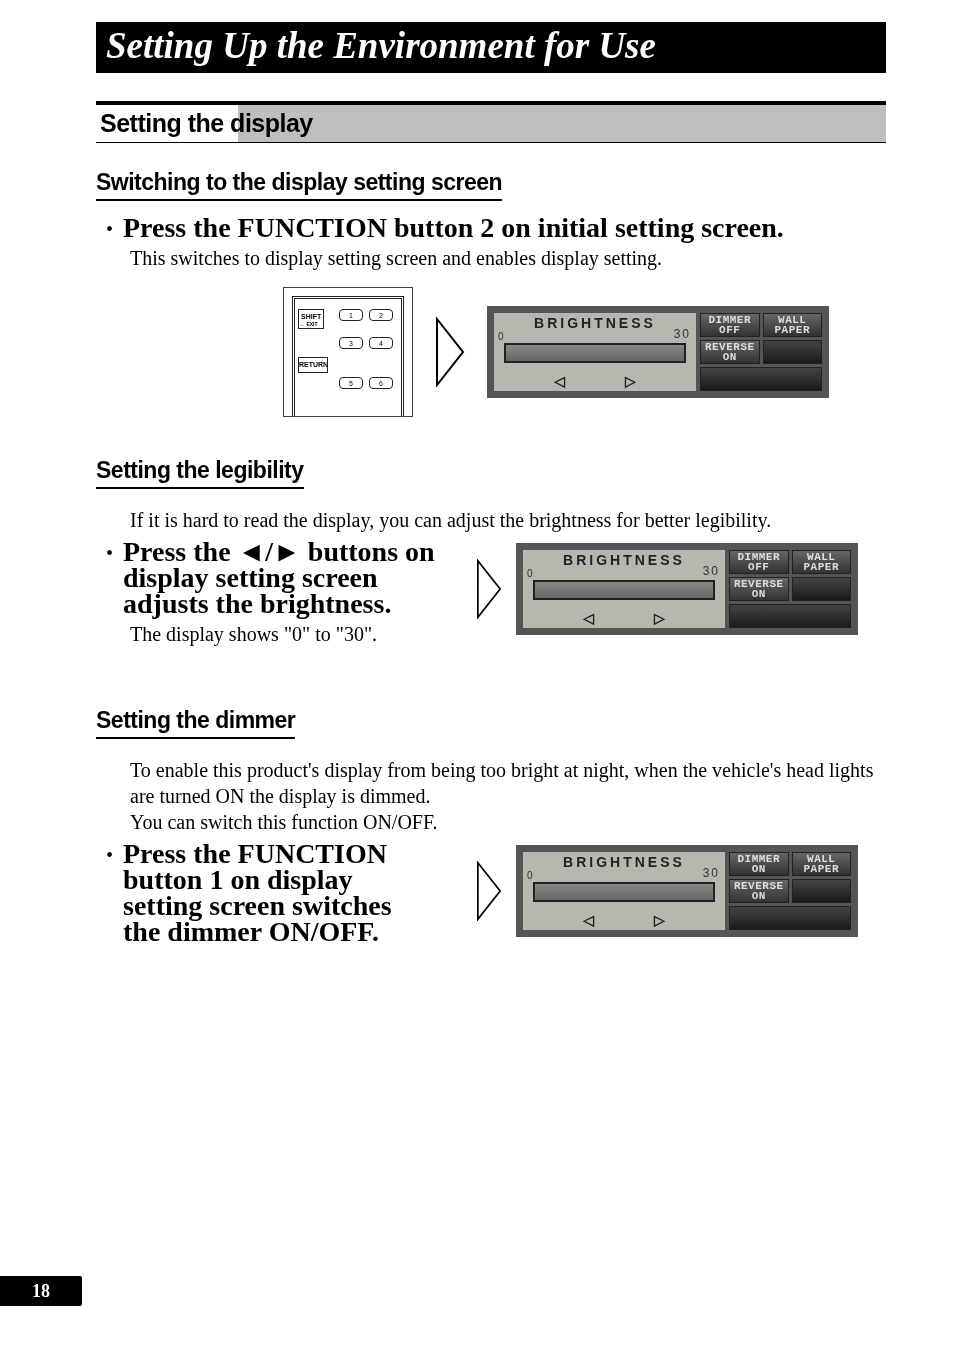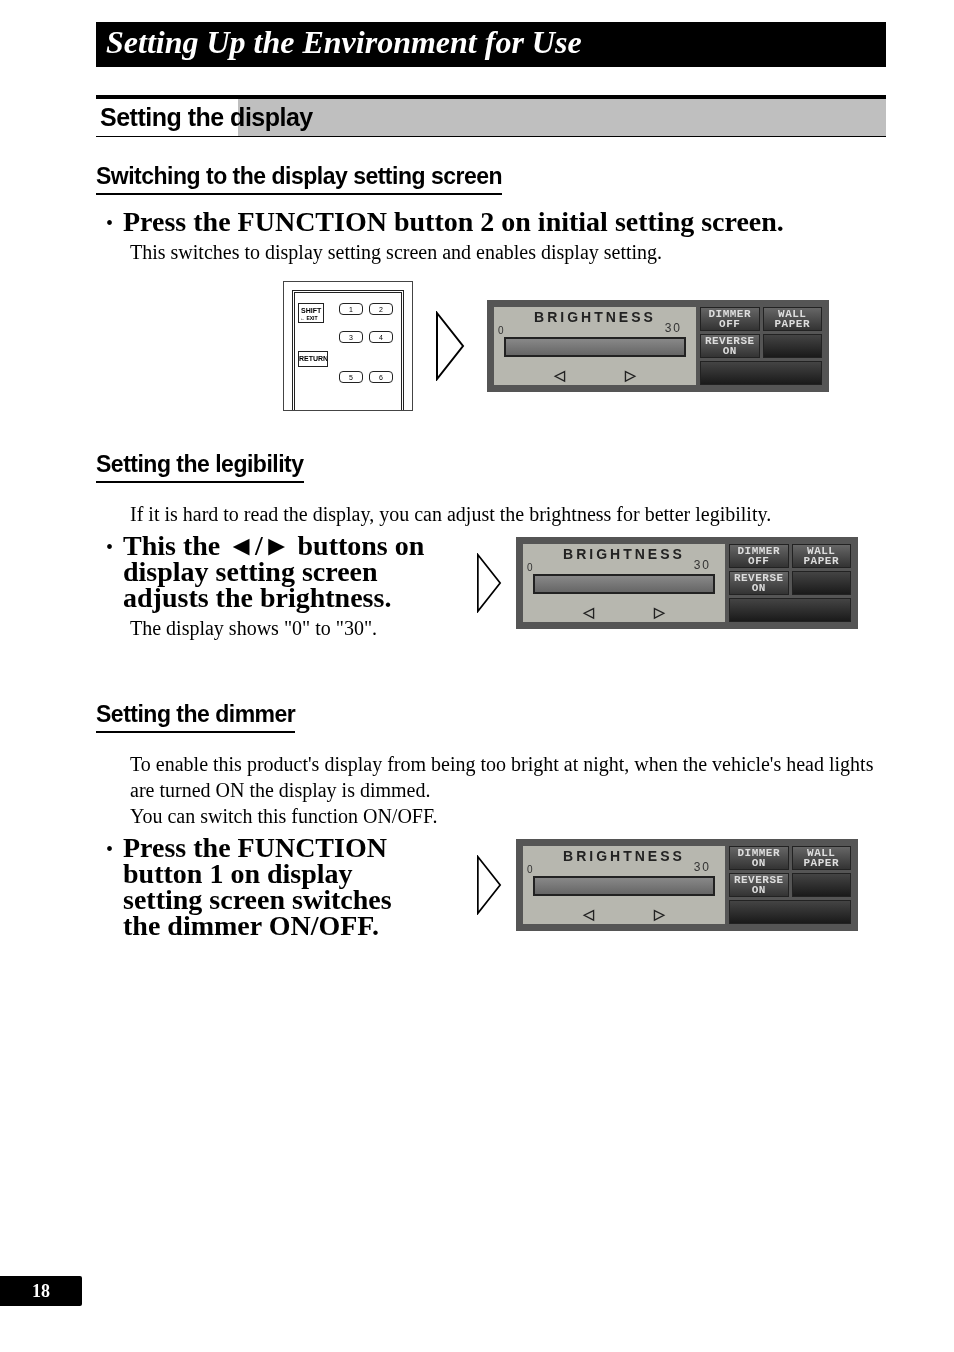--- a/index.html
+++ b/index.html
@@ -1,19 +1,19 @@
 <!DOCTYPE html>
 <html><head>
 <meta charset="utf-8">
 <style>
   * { box-sizing: border-box; margin: 0; padding: 0; }
   html, body { width: 954px; height: 1352px; background: #fff; font-family: "Times New Roman", Times, serif; color: #000; }
   .page { position: relative; width: 954px; height: 1352px; padding: 22px 68px 0 96px; }
   .chapter-bar { background: #000; padding: 2px 10px 6px 10px; margin-bottom: 28px; }
-  .chapter-bar h1 { color: #fff; font-style: italic; font-weight: bold; font-size: 32px; font-family: "Times New Roman", Times, serif; }
+  .chapter-bar h1 { color: #fff; font-style: italic; font-weight: bold; font-size: 37px; font-family: "Times New Roman", Times, serif; }
   .section-bar { border-top: 4px solid #000; border-bottom: 1px solid #000; background: linear-gradient(to right, #fff 0%, #fff 18%, #bfbfbf 18%, #bfbfbf 100%); padding: 0 4px; margin-bottom: 26px; }
   .section-bar h2 { font-family: Arial, Helvetica, sans-serif; font-weight: 900; font-size: 25px; letter-spacing: -0.5px; padding: 4px 0; }
   .subsection h3 { font-family: Arial, Helvetica, sans-serif; font-weight: 900; font-size: 23px; border-bottom: 2px solid #000; display: inline-block; padding-bottom: 3px; margin-bottom: 14px; letter-spacing: -0.5px; }
   .bullet-row { display: flex; align-items: flex-start; margin-left: 10px; }
   .bullet-dot { font-size: 20px; line-height: 24px; margin-right: 10px; margin-top: 2px; }
   .bullet-text { font-size: 28px; line-height: 26px; }
   .bullet-text .bold { font-weight: bold; font-family: "Times New Roman", Times, serif; }
   .body-text { font-size: 20px; line-height: 26px; margin-left: 34px; margin-top: 4px; }
   .section-spacer-lg { height: 60px; }
   .section-spacer-md { height: 40px; }
@@ -25,21 +25,21 @@
   .remote-label { position: absolute; font-family: Arial, sans-serif; font-size: 7px; font-weight: bold; }
   .keycap { position: absolute; border: 1px solid #222; border-radius: 4px; font-size: 7px; font-family: Arial, sans-serif; text-align: center; line-height: 11px; background: #fff; }
   .arrow-right-big { width: 30px; height: 70px; }
   .arrow-right-big svg { width: 100%; height: 100%; }
 
   
   .lcd { border: 3px solid #555; background: #555; width: 342px; height: 92px; display: flex; }
   .lcd-left { flex: 1; background: #b7b7af; margin: 4px; position: relative; font-family: Liberation Sans, sans-serif; }
   .lcd-title { position: absolute; top: 2px; left: 0; right: 0; text-align: center; font-size: 14px; font-weight: bold; letter-spacing: 3px; color: #222; }
   .lcd-scale-l { position: absolute; left: 4px; top: 18px; font-size: 10px; color: #333; }
-  .lcd-scale-r { position: absolute; right: 14px; top: 14px; font-size: 12px; letter-spacing: 2px; color: #333; }
+  .lcd-scale-r { position: absolute; right: 5px; top: 14px; font-size: 12px; letter-spacing: 2px; color: #333; }
   .lcd-bar { position: absolute; left: 10px; right: 10px; top: 30px; height: 20px; border: 2px solid #222; background: linear-gradient(to bottom, #888 0%, #666 100%); }
   .lcd-nav { position: absolute; bottom: 2px; left: 0; right: 0; display: flex; justify-content: center; gap: 60px; font-size: 14px; color: #222; font-weight: bold; }
   .lcd-right { width: 122px; display: flex; flex-direction: column; margin: 4px 4px 4px 0; gap: 3px; }
   .lcd-right-row { display: flex; gap: 3px; flex: 1; }
   .lcd-btn { flex: 1; background: linear-gradient(to bottom, #666, #333); border: 1px solid #222; color: #ddd; font-family: "Courier New", monospace; font-size: 11px; font-weight: bold; display: flex; flex-direction: column; align-items: center; justify-content: center; line-height: 10px; letter-spacing: 0.5px; text-align: center; }
   .lcd-btn.half { flex: 1; }
   .lcd-btn.dark { background: linear-gradient(to bottom, #444, #1a1a1a); color: #555; }
 
   
   .two-col { display: flex; align-items: flex-start; gap: 20px; margin-top: 6px; }
@@ -139,21 +139,21 @@
 
   <div class="subsection">
     <h3>Setting the legibility</h3>
     <div class="body-text" style="">If it is hard to read the display, you can adjust the brightness for better legibility.</div>
 
     <div class="two-col">
       <div class="left">
         <div class="bullet-row">
           <div class="bullet-dot">•</div>
           <div class="bullet-text">
-            <span class="bold">This the </span><span class="bold tri">◄/►</span><span class="bold"> buttons on display setting screen adjusts the brightness.</span>
+            <span class="bold">Press the </span><span class="bold tri">◄/►</span><span class="bold"> buttons on display setting screen adjusts the brightness.</span>
           </div>
         </div>
         <div class="body-text">The display shows "0" to "30".</div>
       </div>
       <div class="rightfig">
         <div class="arrow-right-big" style="width:26px; height:60px;">
           <svg viewBox="0 0 30 70">
               <polygon points="2,2 28,35 2,68" fill="none" stroke="#000" stroke-width="2"></polygon>
             </svg>
         </div>

